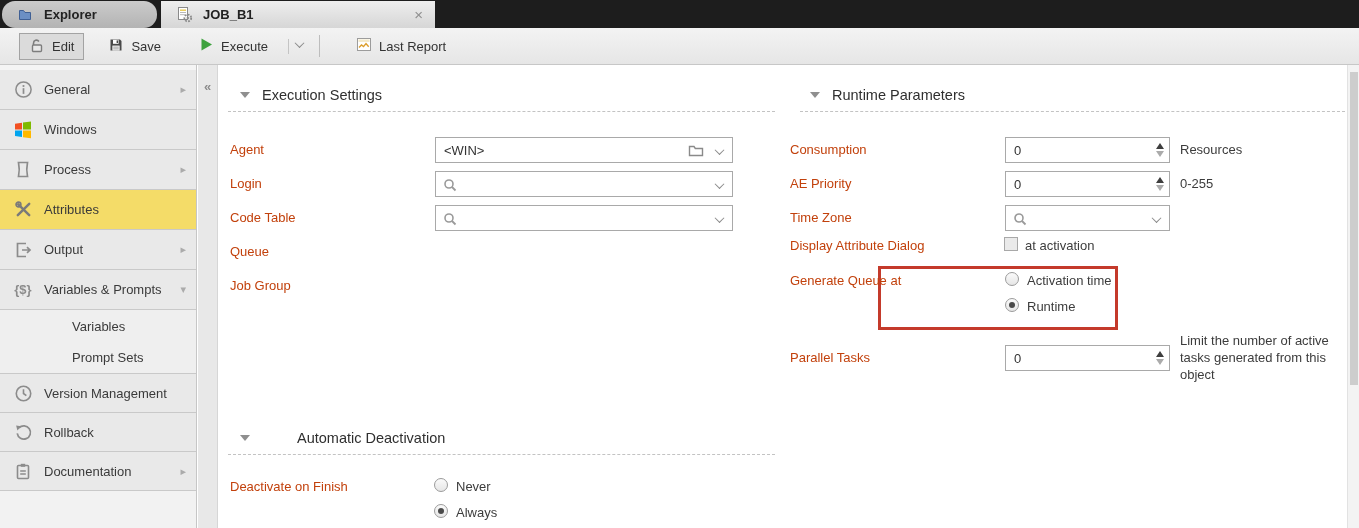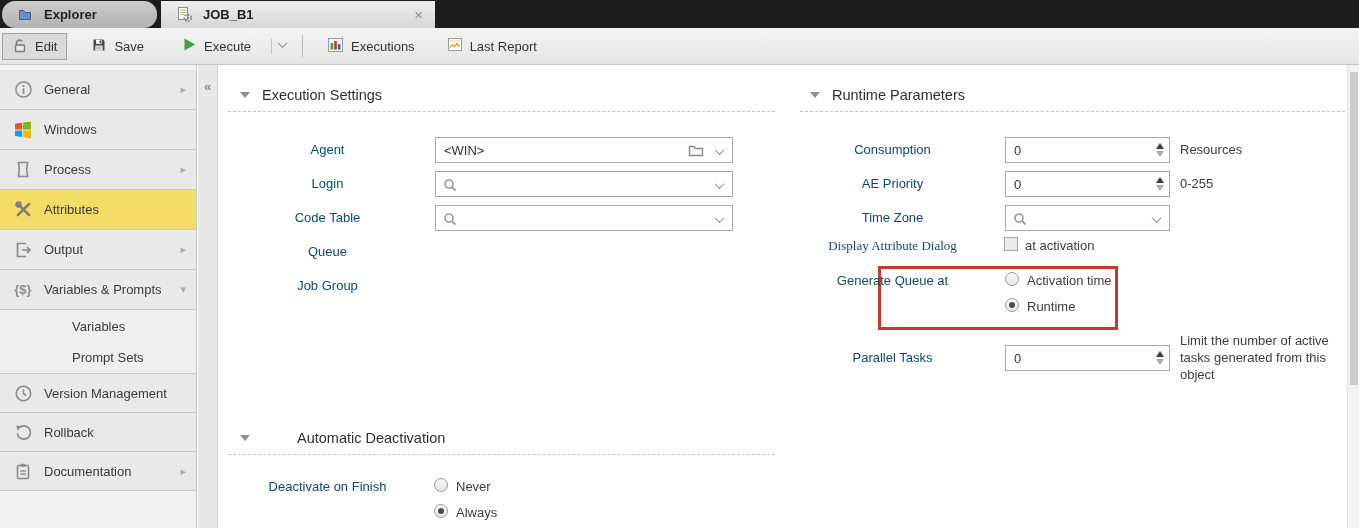--- a/index.html
+++ b/index.html
@@ -36,21 +36,21 @@
 
   .collapse-strip { position:absolute; left:198px; top:65px; width:20px; height:463px; background:#e8e8e8; border-right:1px solid #d6d6d6; text-align:center; }
   .collapse-strip span { color:#8c8c8c; font-weight:bold; font-size:13px; line-height:44px; }
 
   
   .main { position:absolute; left:219px; top:65px; width:1128px; height:408px; background:#fff; }
   .abs { position:absolute; }
   .sec-head { display:flex; align-items:center; gap:12px; font-size:14.5px; color:#2f2f2f; }
   .tri-down { width:0; height:0; border-left:5px solid transparent; border-right:5px solid transparent; border-top:6px solid #8f8f8f; }
   .dash { border-top:1px dashed #c3c3c3; height:0; }
-  .flabel { text-align:center; line-height:26px; color:#0c4a6e; }
+  .flabel { text-align:left; line-height:26px; color:#c2410c; }
   .field { border:1px solid #a9a9a9; background:#fff; height:26px; display:flex; align-items:center; position:absolute; }
   .field .val { color:#333; }
   .field .chev-down { position:absolute; right:9px; top:10px; }
   .mag { position:absolute; left:7px; top:6px; }
   .spin-up { position:absolute; right:5px; top:5px; width:0; height:0; border-left:4.5px solid transparent; border-right:4.5px solid transparent; border-bottom:6px solid #3e3e3e; }
   .spin-dn { position:absolute; right:5px; bottom:5px; width:0; height:0; border-left:4.5px solid transparent; border-right:4.5px solid transparent; border-top:6px solid #ababab; }
   .radio { position:absolute; width:14px; height:14px; border-radius:50%; border:1px solid #9b9b9b; background:linear-gradient(#fafafa,#e6e6e6); }
   .radio.checked::after { content:''; position:absolute; left:3px; top:3px; width:6px; height:6px; border-radius:50%; background:#4a4a4a; }
   .checkbox { position:absolute; width:14px; height:14px; border:1px solid #a8a8a8; background:#eaeaea; }
   .opt-lbl { line-height:15px; color:#3c3c3c; }
@@ -87,21 +87,21 @@
           <circle cx="11.8" cy="12" r="1.2" fill="#8a8a8a"></circle>
         </svg>
       </span>
       <span>JOB_B1</span>
       <span class="spacer"></span>
       <span class="close">×</span>
     </div>
   </div>
 
   <div class="toolbar">
-    <button class="tb-btn pressed" style="margin-left:2px;">
+    <button class="tb-btn pressed" style="margin-left:19px;">
       <span>
         <svg width="16" height="16" viewBox="0 0 16 16">
             <path d="M4.5 8 V6.2 a3 3 0 0 1 5.4-1.8" fill="none" stroke="#7d7d7d" stroke-width="1.6"></path>
             <rect x="3.5" y="8" width="9" height="6.5" rx="1" fill="#e9e9e9" stroke="#7d7d7d" stroke-width="1.4"></rect>
           </svg>
       </span>
       <span>Edit</span>
     </button>
     <button class="tb-btn" style="margin-left:14px;">
       <span>
@@ -120,31 +120,20 @@
       <span>
         <svg width="15" height="15" viewBox="0 0 15 15">
             <polygon points="2.5,1.5 13,7.5 2.5,13.5" fill="#3ea23e"></polygon>
           </svg>
       </span>
       <span>Execute</span>
     </button>
     <span class="tb-minisep"></span>
     <span class="chev-down" style="margin-top:-3px;"></span>
     <span class="tb-sep"></span>
-    <button class="tb-btn">
-      <span>
-        <svg width="17" height="16" viewBox="0 0 17 16">
-            <rect x="1.5" y="1.5" width="14" height="13" fill="#f2f2f2" stroke="#9c9c9c"></rect>
-            <rect x="3.6" y="6" width="2.6" height="6.5" fill="#44a047"></rect>
-            <rect x="7.2" y="4" width="2.6" height="8.5" fill="#c0392b"></rect>
-            <rect x="10.8" y="7" width="2.6" height="5.5" fill="#2e6db4"></rect>
-          </svg>
-      </span>
-      <span>Executions</span>
-    </button>
     <button class="tb-btn" style="margin-left:12px;">
       <span>
         <svg width="16" height="15" viewBox="0 0 16 15">
             <rect x="1.5" y="1.5" width="13" height="12" fill="#fff" stroke="#9c9c9c"></rect>
             <rect x="2.5" y="2.5" width="11" height="2.4" fill="#f4e9c8"></rect>
             <polyline points="3,10.5 5.5,8 7.5,9.6 10,6.5 12.7,9.8" fill="none" stroke="#dd9f2e" stroke-width="1.4"></polyline>
           </svg>
       </span>
       <span>Last Report</span>
     </button>
@@ -339,21 +328,21 @@
     <div class="abs flabel" style="left:571px; top:140px; width:205px;">Time Zone</div>
     <div class="field" style="left:786px; top:140px; width:165px;">
       <span class="mag"><svg width="14" height="14" viewBox="0 0 14 14">
             <circle cx="6" cy="6" r="4" fill="none" stroke="#9a9a9a" stroke-width="1.6"></circle>
             <path d="M9 9 L12.5 12.5" stroke="#9a9a9a" stroke-width="1.8"></path>
           </svg></span>
       <span class="val" style="margin-left:26px;"></span>
       <span class="chev-down"></span>
     </div>
 
-    <div class="abs flabel" style="left:571px; top:173px; width:205px; line-height:15px;font-family:Liberation Serif, serif;">Display Attribute Dialog</div>
+    <div class="abs flabel" style="left:571px; top:173px; width:205px; line-height:15px;">Display Attribute Dialog</div>
     <span class="checkbox" style="left:785px; top:172px;"></span>
     <span class="abs opt-lbl" style="left:806px; top:173px;">at activation</span>
 
     <div class="abs redbox" style="left:659px; top:201px; width:240px; height:64px;"></div>
     <div class="abs flabel" style="left:571px; top:208px; width:205px; line-height:15px;">Generate Queue at</div>
     <span class="radio" style="left:786px; top:207px;"></span>
     <span class="abs opt-lbl" style="left:808px; top:208px;">Activation time</span>
     <span class="radio checked" style="left:786px; top:233px;"></span>
     <span class="abs opt-lbl" style="left:808px; top:234px;">Runtime</span>
 

